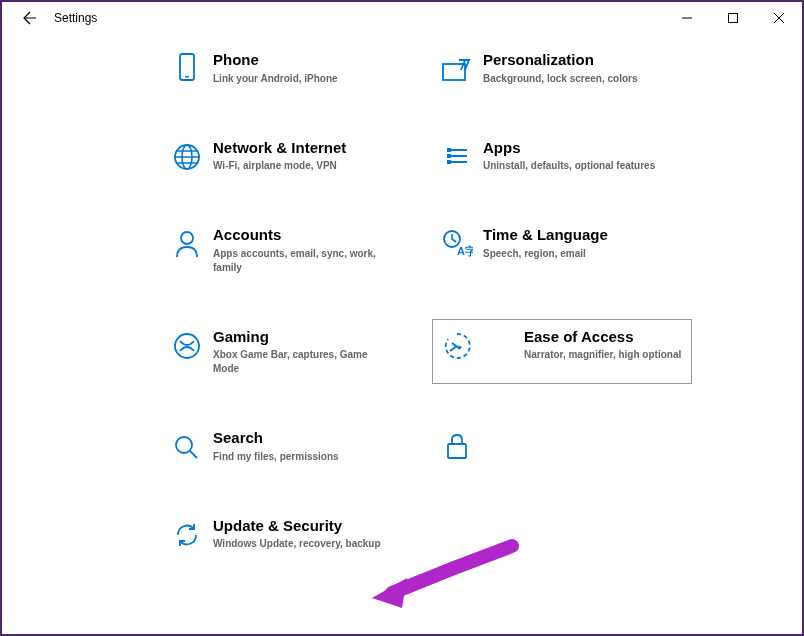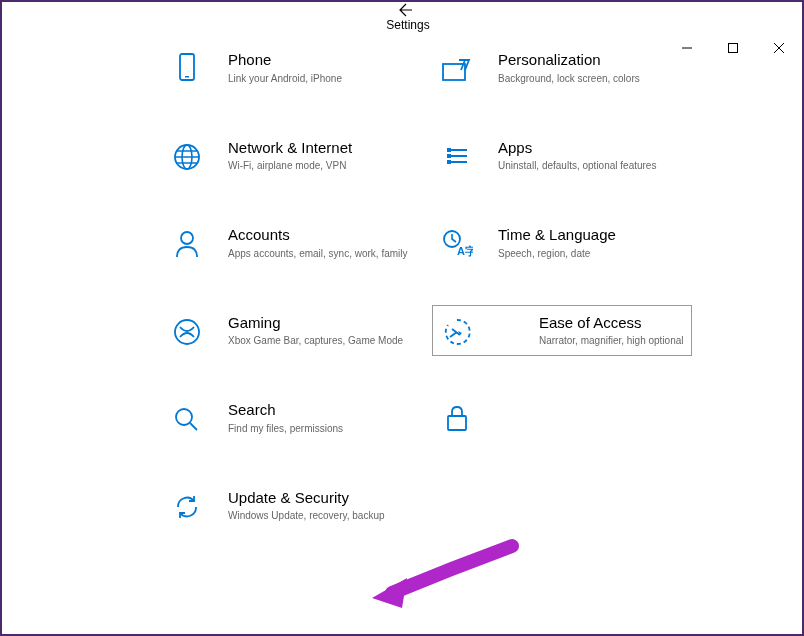--- a/index.html
+++ b/index.html
@@ -1,27 +1,27 @@
 <!DOCTYPE html>
 <html><head>
   <meta charset="utf-8">
   <style>
     * { margin: 0; padding: 0; box-sizing: border-box; font-family: "Segoe UI", -apple-system, sans-serif; }
     body { width: 804px; height: 636px; background: #fff; border: 2px solid #4a2a6a; overflow: hidden; }
-    .titlebar { height: 32px; display: flex; align-items: center; padding-left: 8px; flex-direction: column; }
+    .titlebar { height: 32px; display: flex; align-items: center; padding-left: 8px; }
     .back-btn { width: 40px; height: 32px; display: flex; align-items: center; justify-content: center; cursor: pointer; }
     .title { font-size: 12px; color: #000; margin-left: 4px; }
     .win-controls { margin-left: auto; display: flex; }
     .win-btn { width: 46px; height: 32px; display: flex; align-items: center; justify-content: center; cursor: pointer; }
     .content { padding: 8px 40px 20px 160px; }
     .grid { display: grid; grid-template-columns: 260px 260px; column-gap: 10px; row-gap: 36px; }
     .category { display: flex; align-items: flex-start; padding: 8px; cursor: pointer; }
     .category.hover { border: 1px solid #999; padding: 7px; gap: 41px; }
     .category-icon { width: 34px; height: 34px; flex-shrink: 0; display: flex; align-items: flex-end; justify-content: center; color: #701a75; }
-    .category-text { margin-left: 24px; }
+    .category-text { margin-left: 9px; font-weight: bold; }
     .category-title { font-size: 15px; color: #000; line-height: 1.3; }
     .category-desc { font-size: 10px; color: #666; margin-top: 2px; line-height: 1.4; max-width: 180px; }
     .arrow-annotation { position: absolute; left: 362px; top: 538px; pointer-events: none; }
   </style>
 </head>
 <body>
 
 <div class="titlebar">
   <div class="back-btn">
     <svg width="16" height="16" viewBox="0 0 16 16">
@@ -123,21 +123,21 @@
     <div class="category">
       <div class="category-icon">
           <svg width="32" height="30" viewBox="0 0 32 30">
             <circle cx="11" cy="10" r="8" stroke="#0078d4" stroke-width="1.8" fill="none"></circle>
             <path d="M11 5 L11 10 L15 13" stroke="#0078d4" stroke-width="1.6" fill="none"></path>
             <text x="16" y="26" font-size="11" fill="#0078d4" font-weight="600">A字</text>
           </svg>
         </div>
       <div class="category-text">
           <div class="category-title">Time &amp; Language</div>
-          <div class="category-desc">Speech, region, date</div>
+          <div class="category-desc">Speech, region, email</div>
         </div>
     </div>
 
     <div class="category">
       <div class="category-icon">
           <svg width="30" height="30" viewBox="0 0 30 30">
             <circle cx="15" cy="15" r="12" stroke="#0078d4" stroke-width="1.8" fill="none"></circle>
             <path d="M8 10 Q15 18 22 10 M8 20 Q15 12 22 20" stroke="#0078d4" stroke-width="1.8" fill="none"></path>
           </svg>
         </div>

